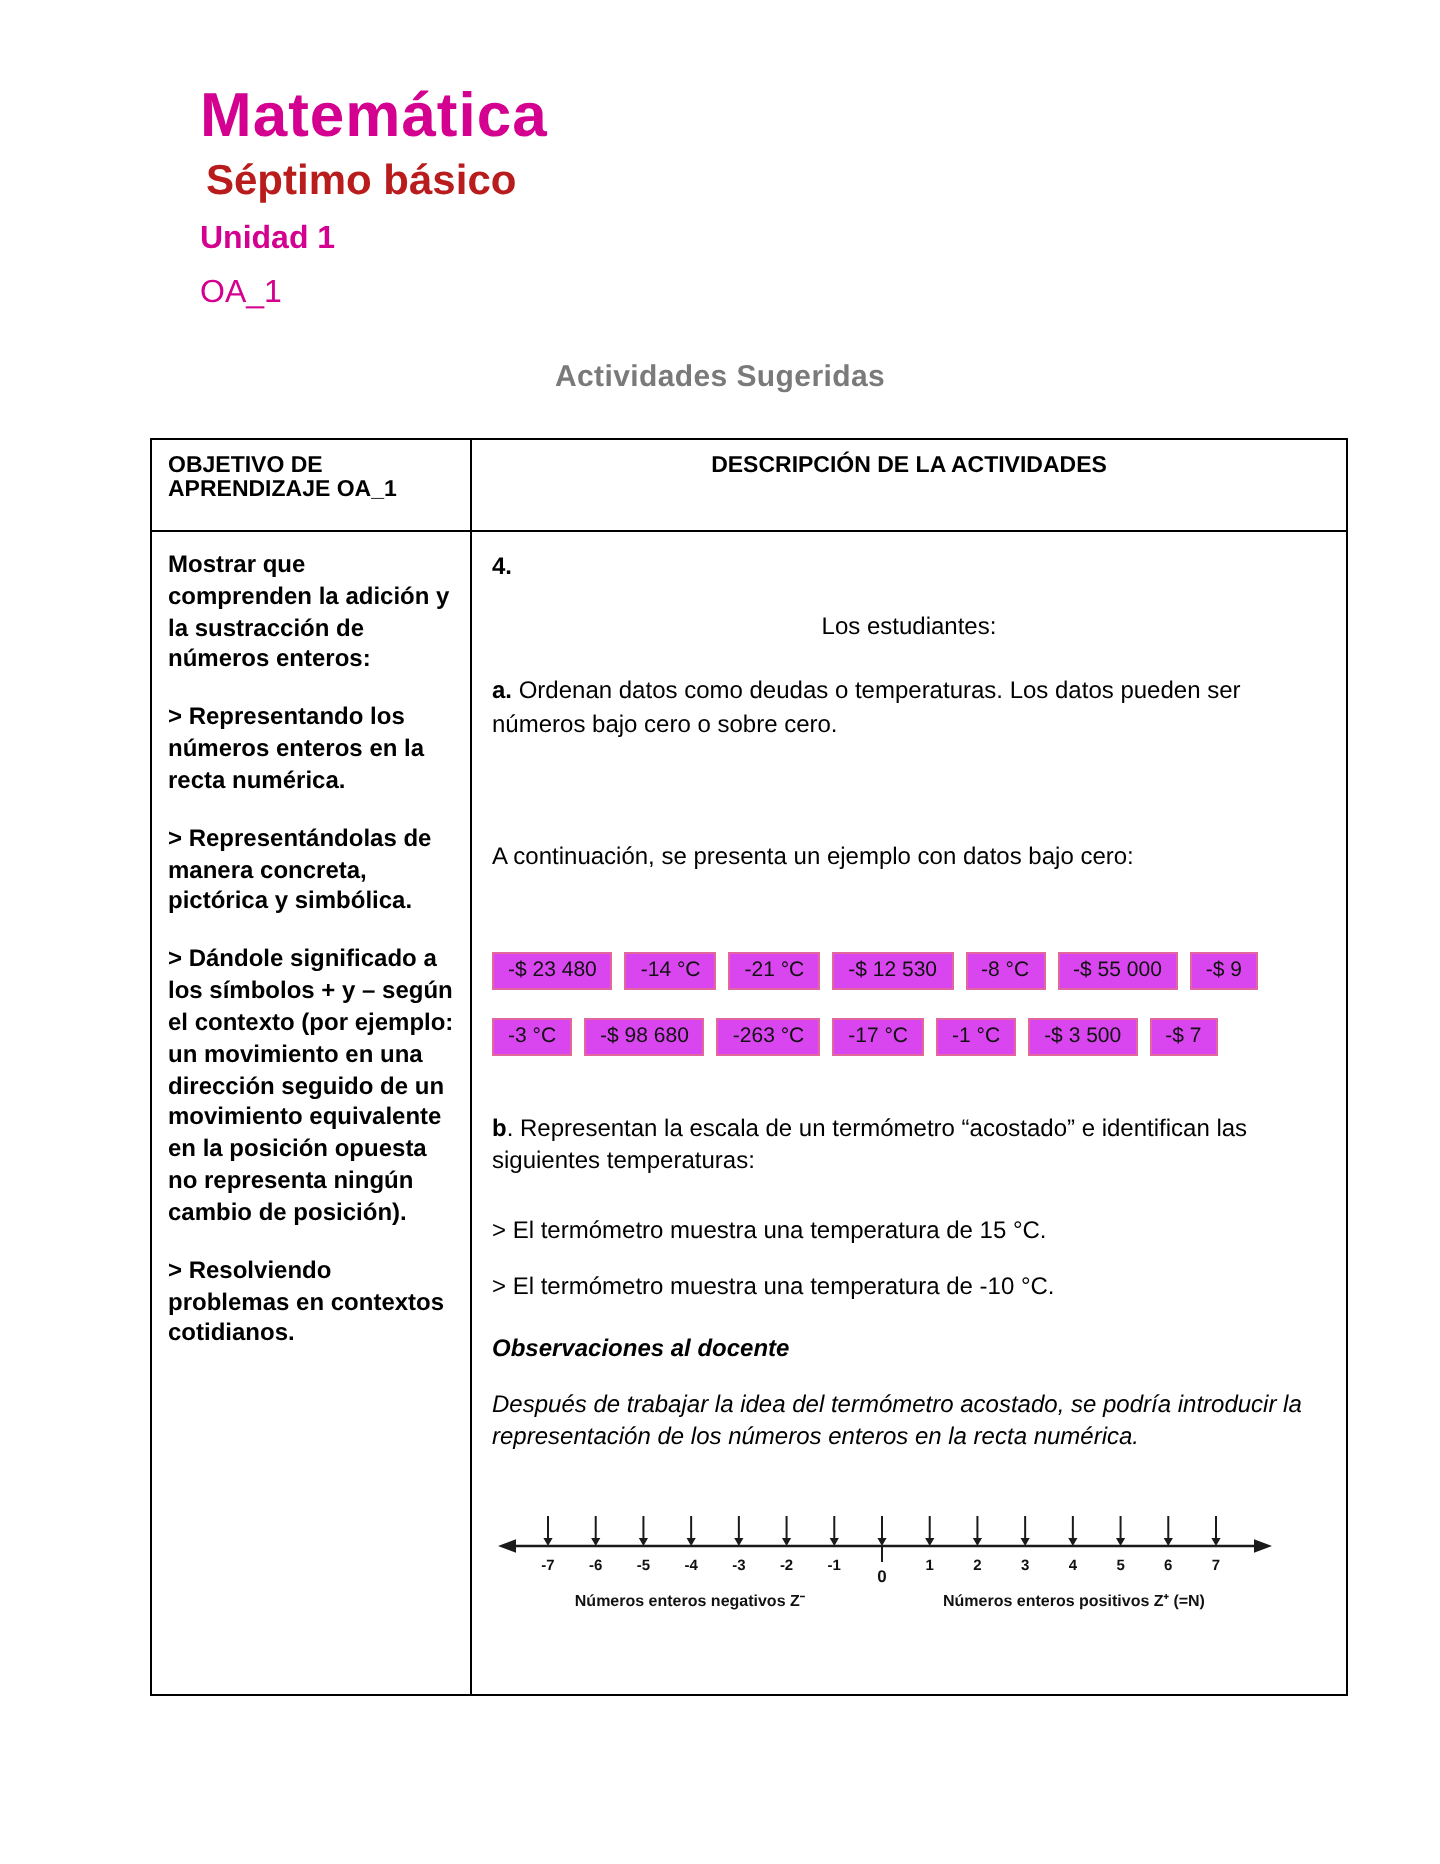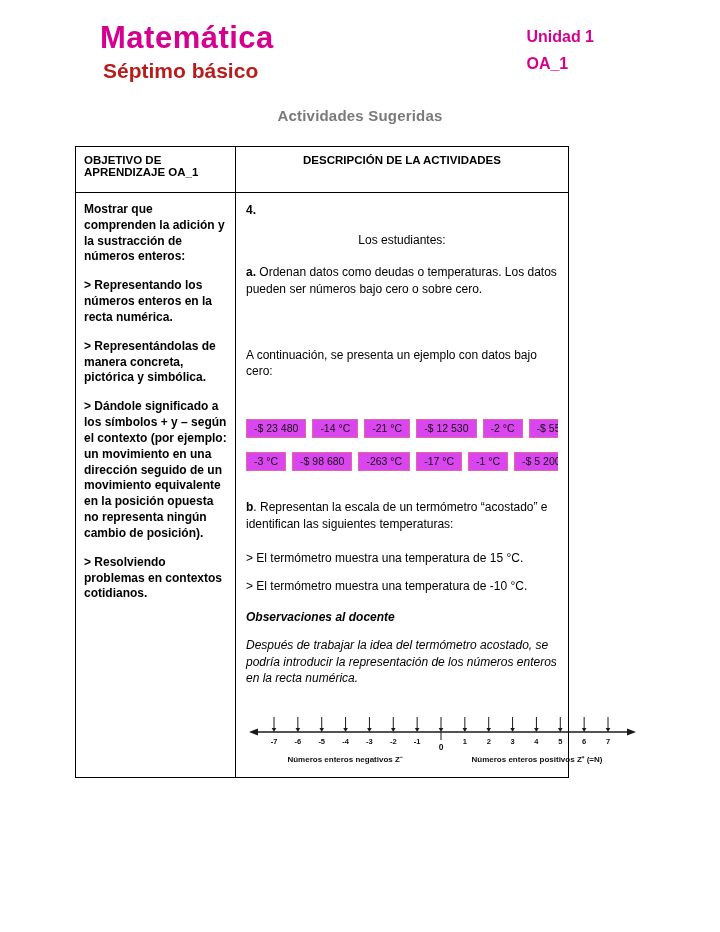--- a/index.html
+++ b/index.html
@@ -1,33 +1,33 @@
 <!DOCTYPE html>
 <html lang="es" style="--magenta: #d4008f; --box-border-pink: #e2679e; --title-gray: #7a7a7a;"><head>
 <meta charset="utf-8">
 <style>
   * { box-sizing: border-box; }
   html,body { margin:0; padding:0; background:#fff; }
   body { font-family:"Liberation Sans", sans-serif; color:#000; }
   .page { position:relative; width:720px; height:932px; background:#fff; overflow:hidden; }
 
   
-  .header { display:flex; justify-content:space-between; align-items:flex-start; padding:20px 126px 0 100px; }
+  .header { display:flex; justify-content:space-between; align-items:flex-start; padding:40px 126px 0 100px;flex-direction:column; }
   .doc-title { margin:0; font-size:31px; font-weight:bold; color:var(--magenta,#d4008f); letter-spacing:.5px; }
   .doc-subtitle { margin:3px 0 0 3px; font-size:21px; font-weight:bold; color:#b91c1c; }
   .header-right { text-align:left; padding-top:8px; }
   .unit-label { font-size:16px; font-weight:bold; color:var(--magenta,#d4008f); }
-  .oa-label { font-size:16px; font-weight:bold; color:var(--magenta,#d4008f); margin-top:9px; }
+  .oa-label { font-size:16px; font-weight:normal; color:var(--magenta,#d4008f); margin-top:9px; }
 
   
   .section-title { margin:24px 0 0; text-align:center; font-size:15px; font-weight:bold;
                    color:var(--title-gray,#7a7a7a); letter-spacing:.2px; }
 
   
-  .main-table { border-collapse:collapse; margin:22px 0 0 75px; width:494px; table-layout:fixed;padding-left:34px; }
+  .main-table { border-collapse:collapse; margin:22px 0 0 75px; width:599px; table-layout:fixed;padding-left:34px; }
   .main-table th, .main-table td { border:1px solid #000; vertical-align:top; }
   .main-table th { font-size:11.5px; padding:7px 8px; height:46px; }
   .col-objective { width:160px; text-align:left; }
   .col-desc { text-align:center;margin-top:46px; }
 
   .objective-cell { padding:9px 8px; font-size:12px; font-weight:bold; line-height:1.32; height:582px; }
   .objective-cell p { margin:0 0 13px; }
 
   .desc-cell { padding:9px 10px; font-size:12px; line-height:1.35; }
   .desc-cell p { margin:0 0 10px; }
@@ -90,22 +90,22 @@
           <p>&gt; Representándolas de manera concreta, pictórica y simbólica.</p>
           <p>&gt; Dándole significado a los símbolos + y – según el contexto (por ejemplo: un movimiento en una dirección seguido de un movimiento equivalente en la posición opuesta no representa ningún cambio de posición).</p>
           <p>&gt; Resolviendo problemas en contextos cotidianos.</p>
         </td>
         <td class="desc-cell">
           <p class="p-activity-num">4.</p>
           <p class="p-intro">Los estudiantes:</p>
           <p class="p-item-a"><span class="bold">a.</span><span> Ordenan datos como deudas o temperaturas. Los datos pueden ser números bajo cero o sobre cero.</span></p>
           <p class="p-example">A continuación, se presenta un ejemplo con datos bajo cero:</p>
 
-          <div class="box-row box-row-1"><span class="data-box">-$ 23 480</span><span class="data-box">-14 °C</span><span class="data-box">-21 °C</span><span class="data-box">-$ 12 530</span><span class="data-box">-2 °C</span><span class="data-box">-$ 55 000</span><span class="data-box">-$ 9</span></div>
-          <div class="box-row box-row-2"><span class="data-box">-3 °C</span><span class="data-box">-$ 98 680</span><span class="data-box">-263 °C</span><span class="data-box">-17 °C</span><span class="data-box">-1 °C</span><span class="data-box">-$ 5 200</span><span class="data-box">-$ 7</span></div>
+          <div class="box-row box-row-1"><span class="data-box">-$ 23 480</span><span class="data-box">-14 °C</span><span class="data-box">-21 °C</span><span class="data-box">-$ 12 530</span><span class="data-box">-8 °C</span><span class="data-box">-$ 55 000</span><span class="data-box">-$ 9</span></div>
+          <div class="box-row box-row-2"><span class="data-box">-3 °C</span><span class="data-box">-$ 98 680</span><span class="data-box">-263 °C</span><span class="data-box">-17 °C</span><span class="data-box">-1 °C</span><span class="data-box">-$ 3 500</span><span class="data-box">-$ 7</span></div>
 
           <p class="p-item-b"><span class="bold">b</span><span>. Representan la escala de un termómetro “acostado” e identifican las siguientes temperaturas:</span></p>
           <p class="p-bullet">&gt; El termómetro muestra una temperatura de 15 °C.</p>
           <p class="p-bullet-last">&gt; El termómetro muestra una temperatura de -10 °C.</p>
           <p class="p-note-title">Observaciones al docente</p>
           <p class="p-note">Después de trabajar la idea del termómetro acostado, se podría introducir la representación de los números enteros en la recta numérica.</p>
 
           <div class="number-line">
             <svg width="393" height="64" viewBox="0 0 393 64">
               <line x1="9" y1="28" x2="384" y2="28" stroke="#1a1a1a" stroke-width="1.3"></line>

